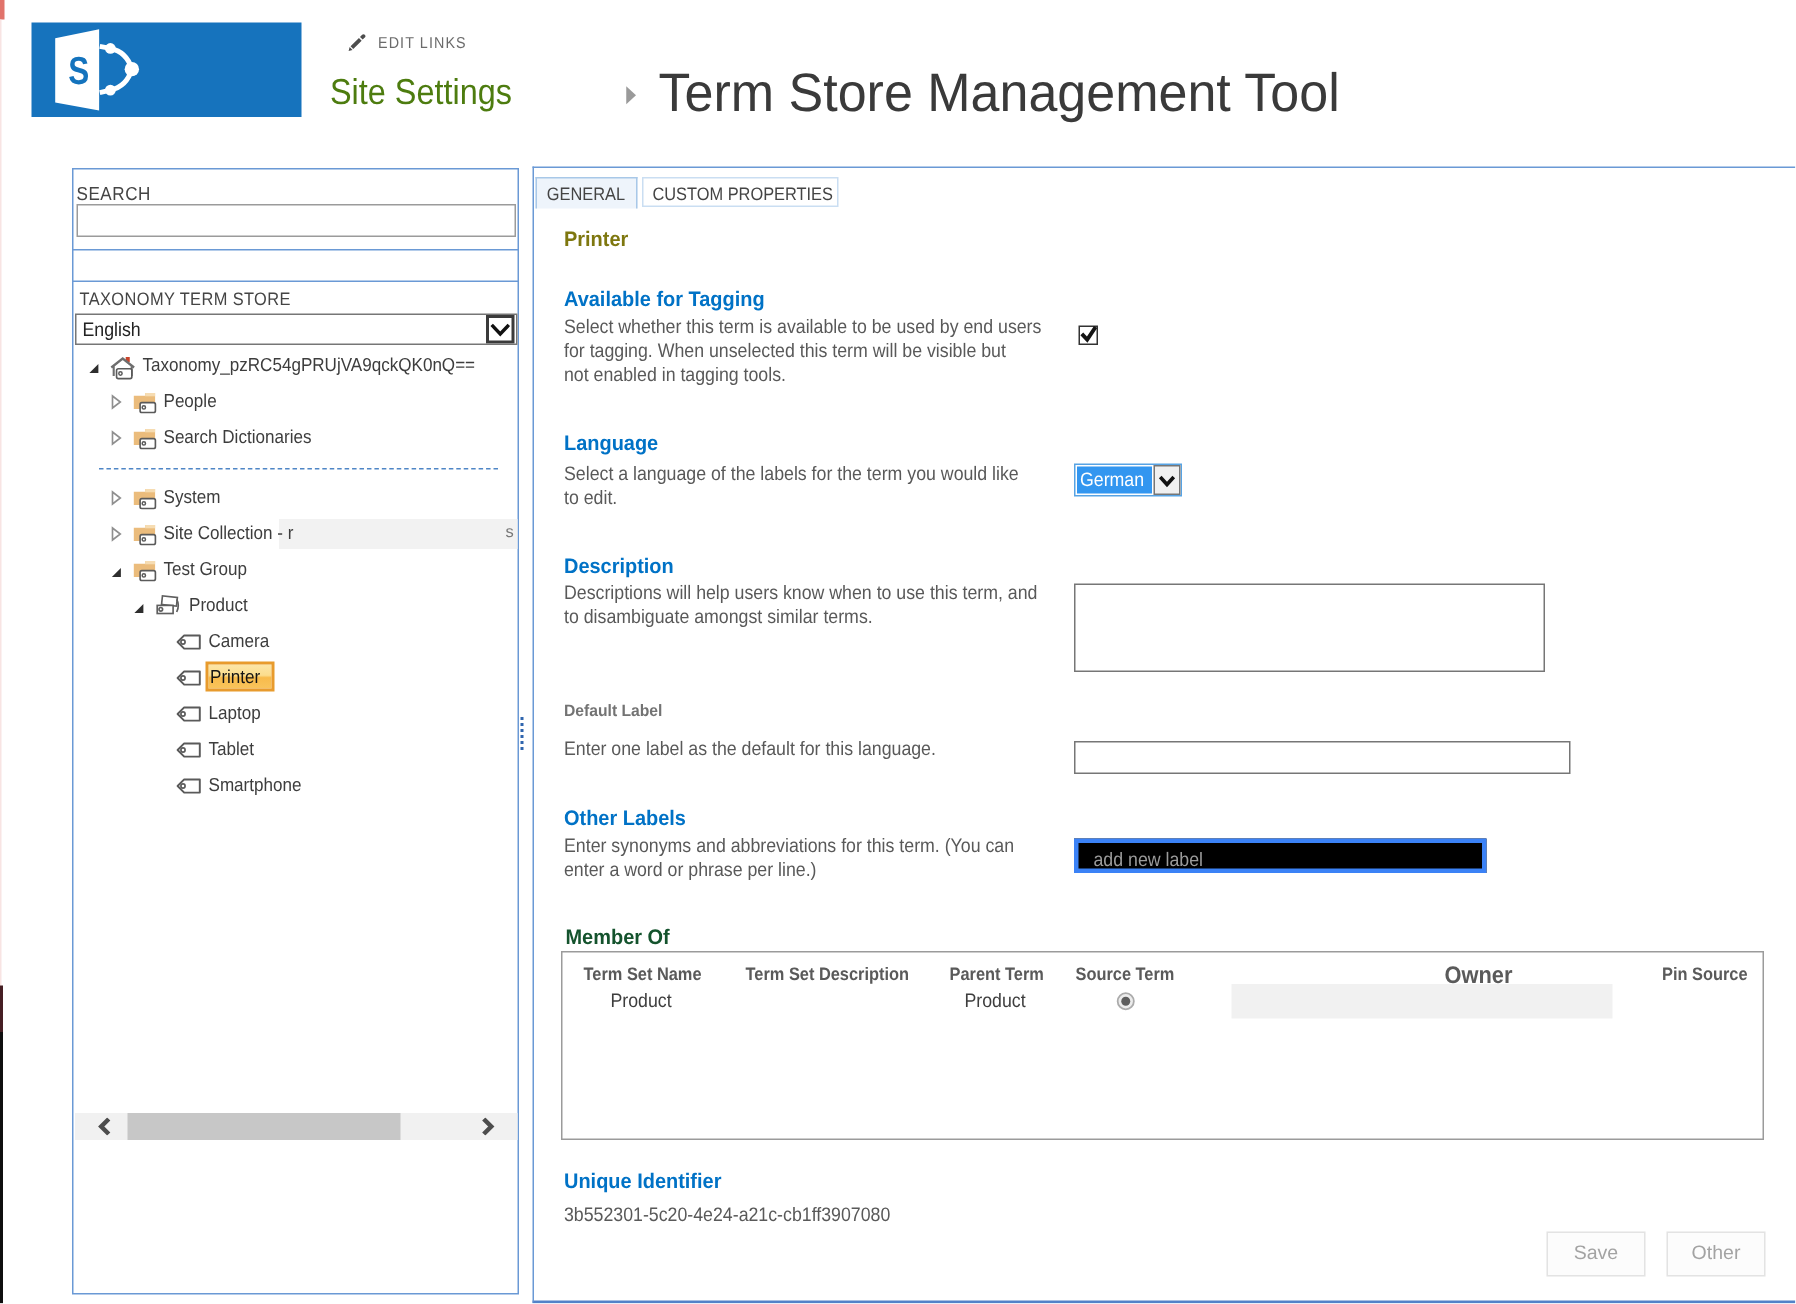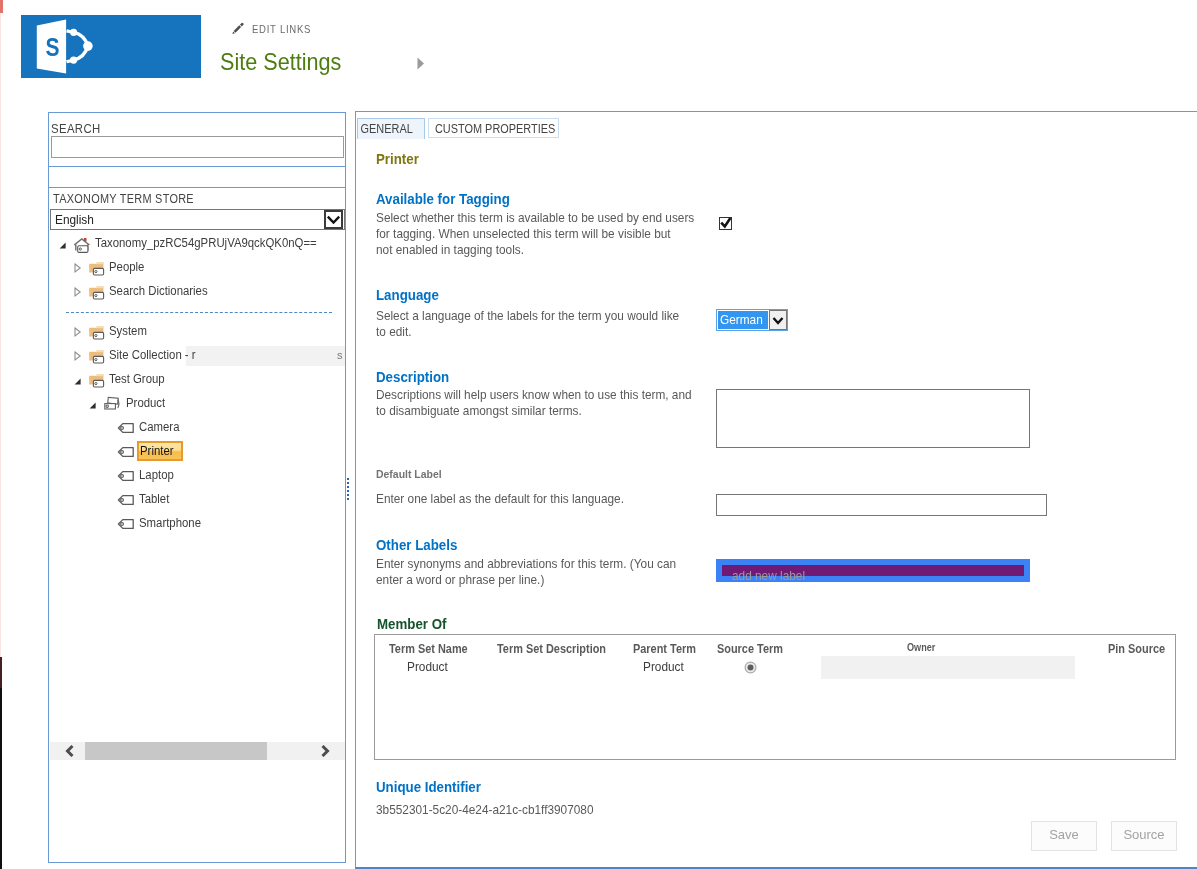--- a/index.html
+++ b/index.html
@@ -37,20 +37,21 @@
     <svg class="abs" style="left:0;top:1px" width="13" height="13" viewBox="0 0 13 13">
         <path d="M1.4 13 L2.1 10.4 L4 12.3 Z M2.7 9.9 L8.3 4.3 L10.1 6.1 L4.5 11.7 Z M9 3.6 L10.4 2.2 Q11.3 1.3 12.2 2.2 Q13.1 3.1 12.2 4 L10.8 5.4 Z" fill="#4d4d4d"></path>
       </svg>
     <span class="abs t" style="left:21px;top:3px;font-size:10.5px;letter-spacing:.8px;color:#6b6b6b">EDIT LINKS</span>
   </div>
 
   <div class="abs" style="left:220px;top:41px;font-size:24px;color:#4d7c0f;line-height:42px;white-space:nowrap"><span style="display:inline-block;transform:scaleX(.90);transform-origin:0 0">Site Settings</span></div>
   <svg class="abs" style="left:417px;top:57px" width="8" height="13" viewBox="0 0 8 13">
       <path d="M0.5 0.5 L7 6.5 L0.5 12.5 Z" fill="#9a9a9a"></path>
     </svg>
+  <div class="abs" style="left:439px;top:41px;font-size:36px;color:#3a3a3a;line-height:42px;white-space:nowrap"><span style="display:inline-block;transform:scaleX(.963);transform-origin:0 0">Term Store Management Tool</span></div>
 
   <div class="abs" style="left:48px;top:112px;width:298px;height:751px;border:1px solid #6a99d5">
     <div class="abs t" style="left:2px;top:9px;font-size:12.5px;color:#444;letter-spacing:.4px">SEARCH</div>
     <div class="abs" style="left:2px;top:23px;width:293px;height:22px;border:1px solid #9b9b9b;background:#fff"></div>
 
     <div class="abs" style="left:-1px;top:53px;width:298px;height:22px;border-top:1px solid #6a99d5;border-bottom:1px solid #6a99d5"></div>
     <div class="abs t" style="left:4px;top:79px;font-size:12px;color:#444;letter-spacing:.3px">TAXONOMY TERM STORE</div>
 
     <div class="abs" style="left:1px;top:96px;width:295px;height:21px;border:1px solid #767676;background:#fff">
       <span class="t" style="font-size:13px;color:#222;margin-left:4px;margin-top:2px">English</span>
@@ -174,21 +175,21 @@
       <svg class="abs" style="right:14px;top:3px" width="12" height="12" viewBox="0 0 12 12">
           <path d="M3.5 1 L8.5 6 L3.5 11" fill="none" stroke="#4d4d4d" stroke-width="3"></path>
         </svg>
     </div>
   </div>
 
   <div class="abs" style="left:347px;top:478px;width:3px;height:22px;border-left:2px dotted #2f65ae"></div>
 
   <div class="abs" style="left:355px;top:111px;width:842px;height:758px;border-left:1px solid #6a99d5;border-top:1px solid #6a99d5;border-bottom:2px solid #5282c8">
 
-    <div class="abs" style="left:1px;top:6px;width:68px;height:21px;background:#eef4fb;border:1px solid #a8c8e8;border-bottom:none;">
+    <div class="abs" style="left:1px;top:6px;width:68px;height:21px;background:#eef4fb;border:1px solid #a8c8e8;border-bottom:none;text-align:center">
       <span class="t" style="font-size:12px;color:#444;margin-top:3px;transform-origin:center top">GENERAL</span>
     </div>
     <div class="abs" style="left:72px;top:6px;width:131px;height:20px;background:#fff;border:1px solid #cadef2;text-align:right">
       <span class="t" style="font-size:12px;color:#444;margin-top:3px;transform-origin:center top">CUSTOM PROPERTIES</span>
     </div>
     <div id="form">
     <span class="abs" style="left:19.5px;top:39px;font-weight:bold;font-size:14px;color:#7e770f;white-space:nowrap"><span class="t2">Printer</span></span>
     <span class="abs" style="left:19.5px;top:79px;font-weight:bold;font-size:14px;color:#0072c6;white-space:nowrap"><span class="t2">Available for Tagging</span></span>
     <div class="abs p" style="left:19.5px;top:98px"><span class="t">Select whether this term is available to be used by end users</span><br><span class="t">for tagging. When unselected this term will be visible but</span><br><span class="t">not enabled in tagging tools.</span><br></div>
     <div class="abs" style="left:363px;top:105px;width:13px;height:13px;border:1px solid #333;background:#fff"></div>
@@ -204,36 +205,36 @@
             </svg></div>
 </div>
     <span class="abs" style="left:19.5px;top:257px;font-weight:bold;font-size:14px;color:#0072c6;white-space:nowrap"><span class="t2">Description</span></span>
     <div class="abs p" style="left:19.5px;top:275px"><span class="t">Descriptions will help users know when to use this term, and</span><br><span class="t">to disambiguate amongst similar terms.</span><br></div>
     <div class="abs" style="left:360px;top:277px;width:314px;height:59px;border:1px solid #767676;background:#fff"></div>
     <span class="abs" style="left:19.5px;top:356px;font-weight:bold;font-size:11px;color:#737373;white-space:nowrap"><span class="t2">Default Label</span></span>
     <div class="abs p" style="left:19.5px;top:379px"><span class="t">Enter one label as the default for this language.</span><br></div>
     <div class="abs" style="left:360px;top:382px;width:331px;height:22px;border:1px solid #767676;background:#fff"></div>
     <span class="abs" style="left:19.5px;top:425px;font-weight:bold;font-size:14px;color:#0072c6;white-space:nowrap"><span class="t2">Other Labels</span></span>
     <div class="abs p" style="left:19.5px;top:444px"><span class="t">Enter synonyms and abbreviations for this term. (You can</span><br><span class="t">enter a word or phrase per line.)</span><br></div>
-    <div class="abs" style="left:360px;top:447px;width:314px;height:23px;border:6px solid #3b82f6;background:#701a75"><span class="t" style="font-size:13px;color:#9b9b9b;margin-left:10px;margin-top:3px">add new label</span></div>
+    <div class="abs" style="left:360px;top:447px;width:275px;height:23px;border:3px solid #3b82f6;background:#000000"><span class="t" style="font-size:13px;color:#9b9b9b;margin-left:10px;margin-top:3px">add new label</span></div>
     <span class="abs" style="left:21px;top:504px;font-weight:bold;font-size:14px;color:#14532d;white-space:nowrap"><span class="t2">Member Of</span></span>
     <div class="abs" style="left:18px;top:522px;width:802px;height:126px;border:1px solid #9b9b9b;background:#fff">
 <span class="abs" style="left:14px;top:7px;font-weight:bold;font-size:12px;color:#5a5a5a;white-space:nowrap"><span class="t">Term Set Name</span></span>
           <span class="abs" style="left:122px;top:7px;font-weight:bold;font-size:12px;color:#5a5a5a;white-space:nowrap"><span class="t">Term Set Description</span></span>
           <span class="abs" style="left:258px;top:7px;font-weight:bold;font-size:12px;color:#5a5a5a;white-space:nowrap"><span class="t">Parent Term</span></span>
           <span class="abs" style="left:342px;top:7px;font-weight:bold;font-size:12px;color:#5a5a5a;white-space:nowrap"><span class="t">Source Term</span></span>
-          <span class="abs" style="left:532px;top:7px;font-weight:bold;font-size:10px;color:#5a5a5a;white-space:nowrap"><span class="t">Owner</span></span>
+          <span class="abs" style="left:588px;top:7px;font-weight:bold;font-size:16px;color:#5a5a5a;white-space:nowrap"><span class="t">Owner</span></span>
           <span class="abs" style="left:733px;top:7px;font-weight:bold;font-size:12px;color:#5a5a5a;white-space:nowrap"><span class="t">Pin Source</span></span>
 <span class="abs" style="left:32px;top:24px;font-size:13px;color:#3d3d3d"><span class="t">Product</span></span>
 <span class="abs" style="left:268px;top:24px;font-size:13px;color:#3d3d3d"><span class="t">Product</span></span>
 <svg class="abs" style="left:369px;top:26px" width="13" height="13" viewBox="0 0 13 13">
             <circle cx="6.5" cy="6.5" r="5.4" fill="#ececec" stroke="#ababab" stroke-width="1.2"></circle>
             <circle cx="6.5" cy="6.5" r="3" fill="#5d5d5d"></circle>
           </svg>
 <div class="abs" style="left:446px;top:21px;width:254px;height:23px;background:#f1f1f1"></div>
 </div>
     <span class="abs" style="left:19.5px;top:667px;font-weight:bold;font-size:14px;color:#0072c6;white-space:nowrap"><span class="t2">Unique Identifier</span></span>
     <span class="abs" style="left:19.5px;top:690px;font-size:13px;color:#595959"><span class="t">3b552301-5c20-4e24-a21c-cb1ff3907080</span></span>
     <div class="abs" style="left:675px;top:709px;width:66px;height:30px;border:1px solid #e3e3e3;background:#fcfcfc;color:#a3a3a3;font-size:13px;text-align:center;line-height:26px">Save</div>
-    <div class="abs" style="left:755px;top:709px;width:66px;height:30px;border:1px solid #e3e3e3;background:#fcfcfc;color:#a3a3a3;font-size:13px;text-align:center;line-height:26px">Source</div>
+    <div class="abs" style="left:755px;top:709px;width:66px;height:30px;border:1px solid #e3e3e3;background:#fcfcfc;color:#a3a3a3;font-size:13px;text-align:center;line-height:26px">Other</div>
     </div>
   </div>
 </div>
 
 </body></html>

